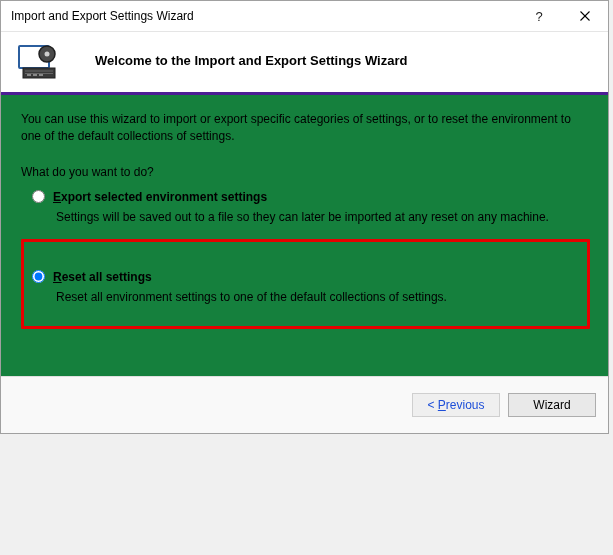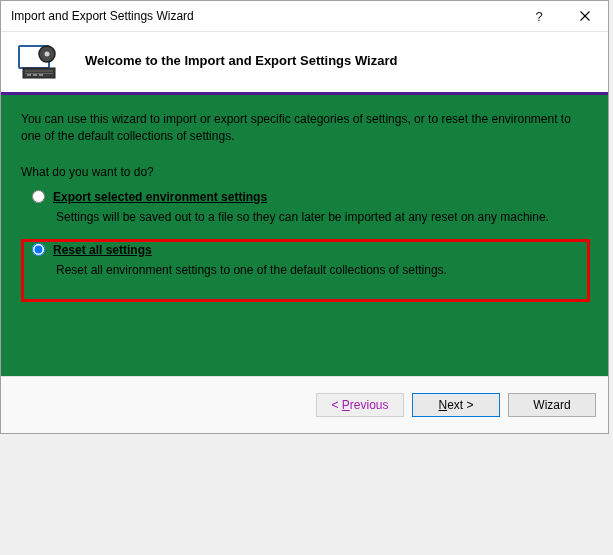--- a/index.html
+++ b/index.html
@@ -48,20 +48,21 @@
   }
   .header .icon-holder {
     width: 50px;
     height: 32px;
     margin-right: 18px;
     flex-shrink: 0;
   }
   .header .welcome {
     font-weight: bold;
     font-size: 13px;
+    margin-left: 10px;
   }
 
   .body {
     flex: 1;
     background: #15803d;
     border-top: 3px solid #4c1d95;
     padding: 16px 18px 0 20px;
     box-sizing: border-box;
     overflow: hidden;
   }
@@ -81,33 +82,32 @@
   }
   .opt-row {
     display: flex;
     align-items: center;
   }
   .opt-row input[type=radio] {
     margin: 0 8px 0 2px;
   }
   .opt-label {
     font-weight: bold;
-    text-decoration: underline;
   }
   .opt-label .accel {
     text-decoration: underline;
   }
   .opt-desc {
     margin: 6px 0 0 26px;
     color: #000;
   }
   .highlight {
     border: 3px solid #e60000;
     border-radius: 1px;
-    padding-top: 1px;
+    padding-top: 28px;
     padding-bottom: 22px;
     margin: -3px -3px 0 -3px;
   }
 
   .footer {
     height: 56px;
     border-top: 1px solid #e0e0e0;
     background: #f9f9f9;
     display: flex;
     align-items: center;
@@ -118,21 +118,21 @@
   .footer button {
     height: 24px;
     min-width: 88px;
     background: #e9e9e9;
     border: 1px solid #adadad;
     font-family: inherit;
     font-size: 12px;
     padding: 0 10px;
   }
   .footer button[disabled] {
-    color: #a21caf;
+    color: #1d4ed8;
     background: #efefef;
     border-color: #cfcfcf;
   }
   .footer button.default-btn {
     border: 1.5px solid #0078d7;
     background: #e9e9e9;
   }
   .footer .u { text-decoration: underline; }
 </style>
 </head>
@@ -189,17 +189,16 @@
           <span class="opt-label"><span class="accel">R</span><span>eset all settings</span></span>
         </label>
         <div class="opt-desc">Reset all environment settings to one of the default collections of settings.</div>
       </div>
 
     </div>
   </div>
 
   <div class="footer">
     <button disabled=""><span>&lt; </span><span class="u">P</span><span>revious</span></button>
-    <button class="default-btn"><span class="u">N</span><span>ext &gt;</span></button>
     <button>Wizard</button>
   </div>
 
 </div>
 
 </body></html>

